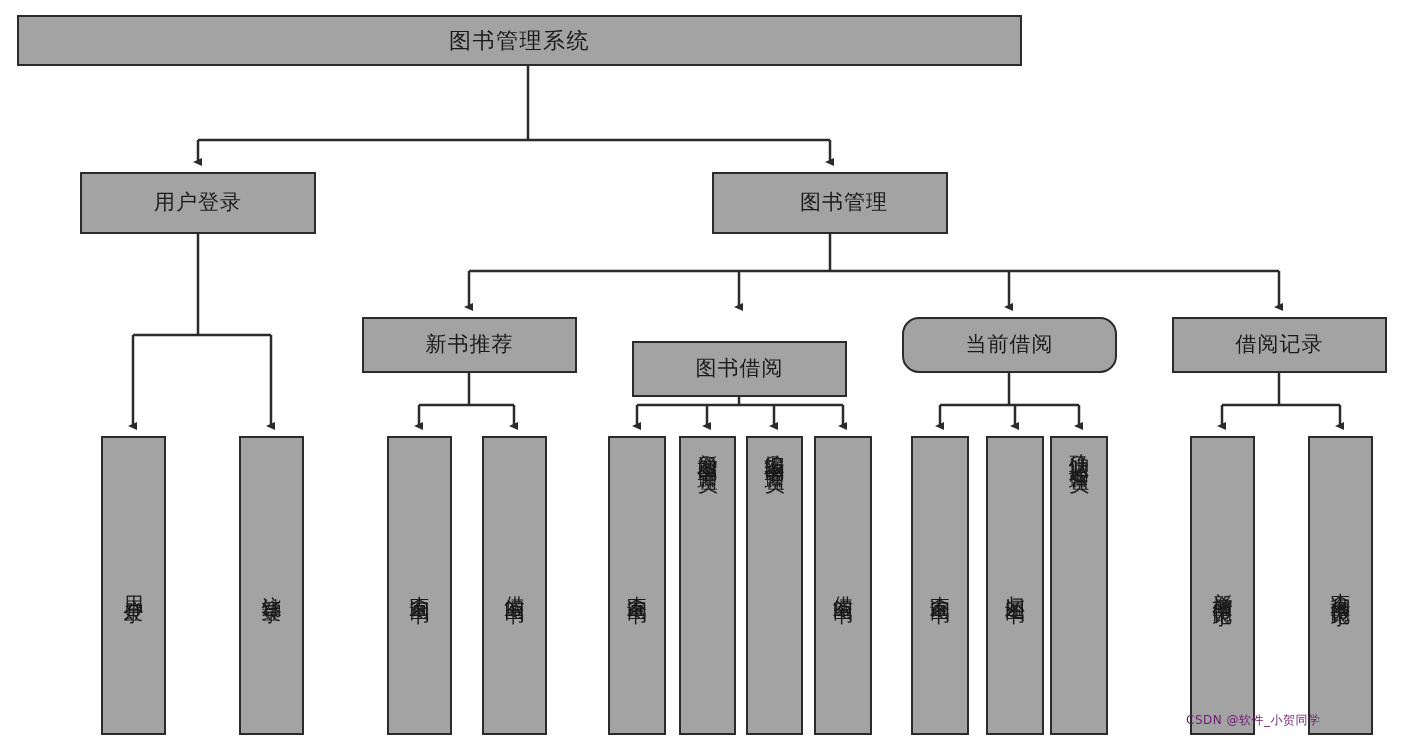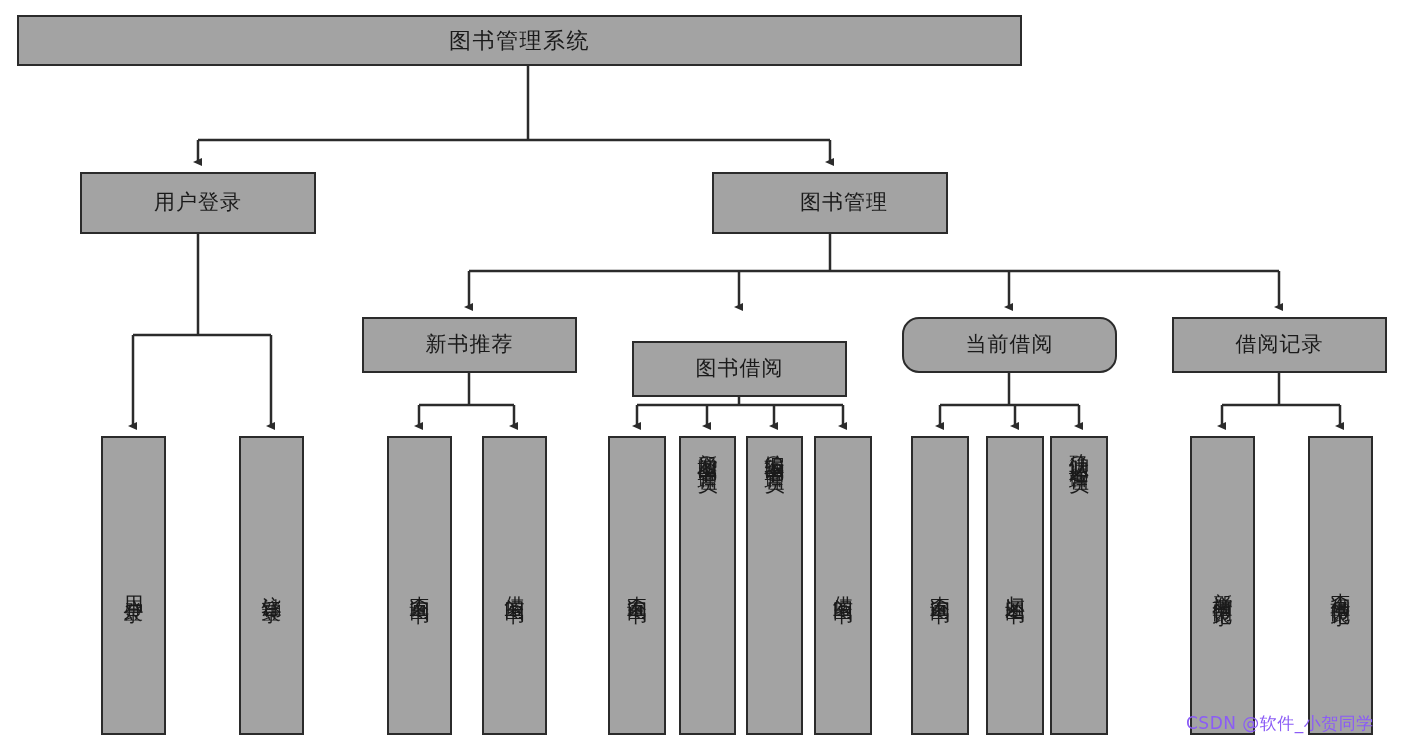--- a/index.html
+++ b/index.html
@@ -52,22 +52,22 @@
     text-orientation: upright;
     letter-spacing: 3px;
     line-height: 1.05;
     white-space: nowrap;
     display: block;
   }
   .watermark {
     position: absolute;
     left: 1186px;
     top: 712px;
-    font-size: 17px;
-    color: #8b5cf6;
+    font-size: 12px;
+    color: #701a75;
     letter-spacing: 0.5px;
     white-space: nowrap;
     font-family: "DejaVu Sans", "Liberation Sans", sans-serif;
   }
 </style>
 </head>
 <body>
 
 <div id="canvas">
 

